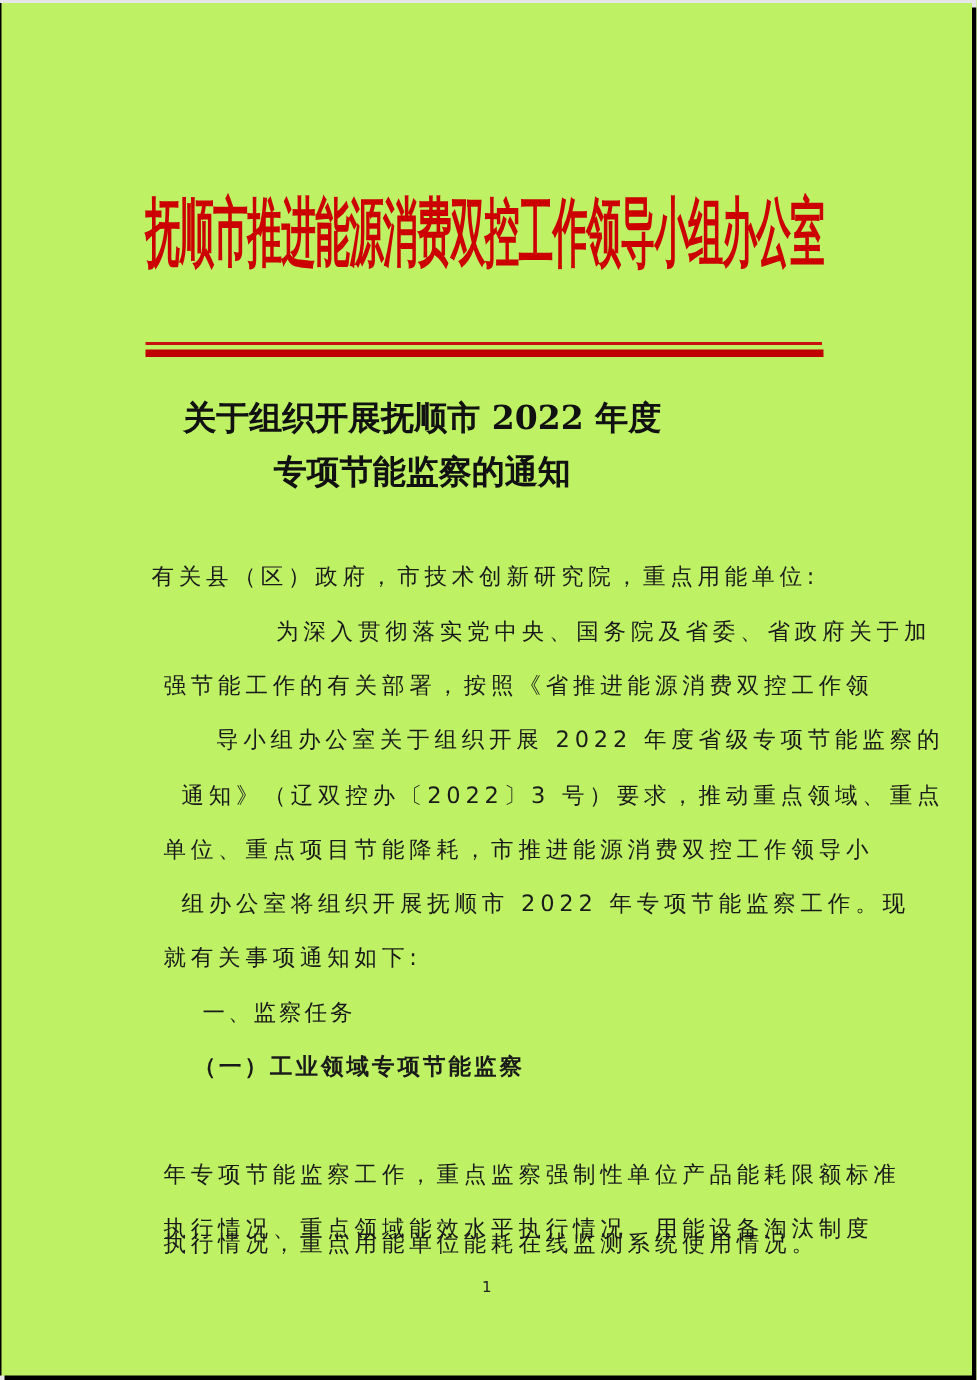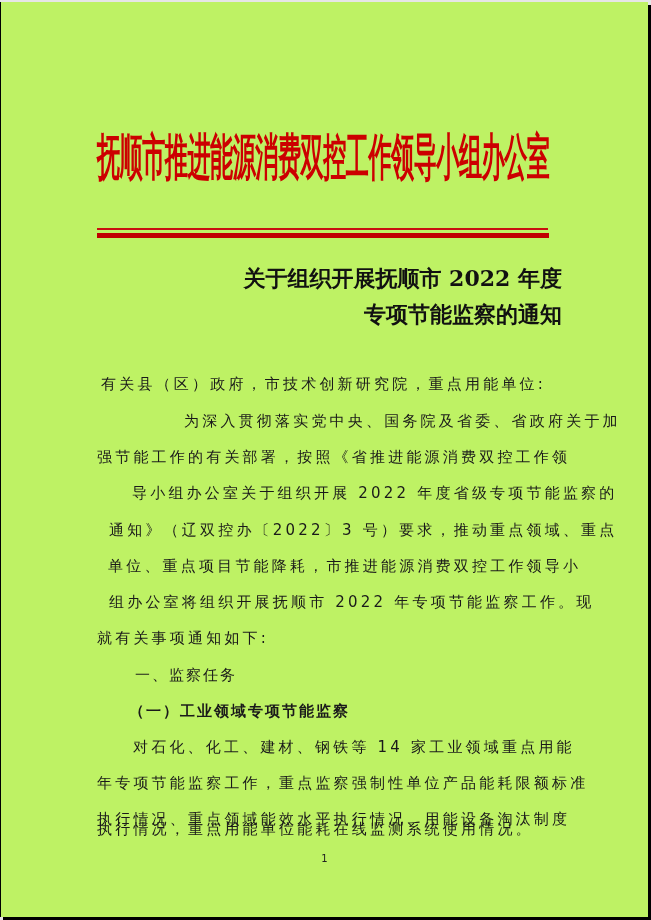--- a/index.html
+++ b/index.html
@@ -28,29 +28,29 @@
     .header-title-wrap {
       position: absolute; left: 96px; top: 110px; width: 456px; height: 95px; overflow: visible;
     }
     .rule-thin {
       position: absolute; left: 96px; top: 226px; width: 451px; height: 2px; background: #c81010;
     }
     .rule-thick {
       position: absolute; left: 96px; top: 231px; width: 452px; height: 5px; background: #c00000;
     }
     .doc-title {
-      position: absolute; left: 0; width: 561px; text-align: right;
+      position: absolute; left: 0; width: 561px; text-align: center;
       font-family: "DejaVu Serif", serif;
       font-size: 22px; color: #111; font-weight: bold;
       letter-spacing: 0px;
     }
     .doc-title.l1 { top: 262px; }
     .doc-title.l2 { top: 298px; }
     .body-text {
-      position: absolute; left: 96px; width: 452px;
+      position: absolute; left: 108px; width: 452px;
       font-family: "DejaVu Sans", sans-serif;
       font-size: 15px; color: #1a1a1a;
       letter-spacing: 3.2px;
       white-space: nowrap;
     }
     .bold-heading {
       font-weight: bold; letter-spacing: 2px;
     }
     .page-number {
       position: absolute; left: 0; width: 647px; top: 851px; text-align: center;
@@ -69,27 +69,26 @@
 
   <div class="doc-title l1">关于组织开展抚顺市 2022 年度</div>
   <div class="doc-title l2">专项节能监察的通知</div>
 
   <div class="body-text" style="top:373px; left:100px;">有关县（区）政府，市技术创新研究院，重点用能单位:</div>
 
   <div class="body-text" style="top:410px; left:144px;margin-left:39px;">为深入贯彻落实党中央、国务院及省委、省政府关于加</div>
   <div class="body-text" style="top:446px;">强节能工作的有关部署，按照《省推进能源消费双控工作领</div>
   <div class="body-text" style="top:482px;margin-left:35px;">导小组办公室关于组织开展 2022 年度省级专项节能监察的</div>
   <div class="body-text" style="top:519px;margin-left:12px;">通知》（辽双控办〔2022〕3 号）要求，推动重点领域、重点</div>
-  <div class="body-text" style="top:555px;margin-left:11px;">单位、重点项目节能降耗，市推进能源消费双控工作领导小</div>
+  <div class="body-text" style="top:555px;">单位、重点项目节能降耗，市推进能源消费双控工作领导小</div>
   <div class="body-text" style="top:591px;margin-left:12px;">组办公室将组织开展抚顺市 2022 年专项节能监察工作。现</div>
   <div class="body-text" style="top:627px;">就有关事项通知如下:</div>
 
   <div class="body-text" style="top:664px; left:134px; letter-spacing:2px;">一、监察任务</div>
   <div class="body-text bold-heading" style="top:700px; left:128px;">（一）工业领域专项节能监察</div>
 
-  <div class="body-text" style="top:736px; left:132px;">对石化、化工、建材、钢铁等 14 家工业领域重点用能</div>
   <div class="body-text" style="top:772px;">年专项节能监察工作，重点监察强制性单位产品能耗限额标准</div>
   <div class="body-text" style="top:808px;">执行情况、重点领域能效水平执行情况、用能设备淘汰制度</div>
 
   <div class="body-text" style="top:818px;">执行情况，重点用能单位能耗在线监测系统使用情况。</div>
 
   <div class="page-number">1</div>
 </div>
 
 </body></html>

